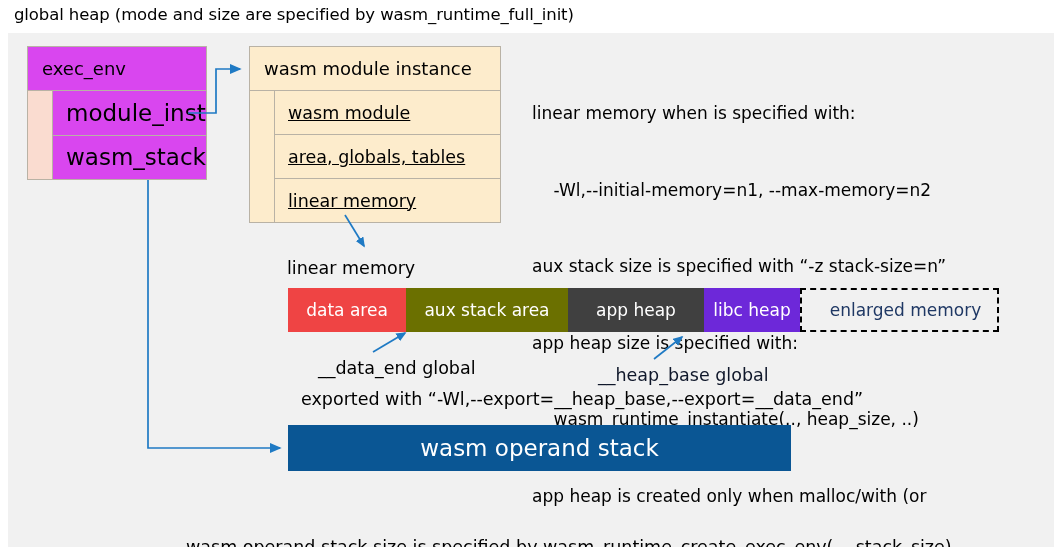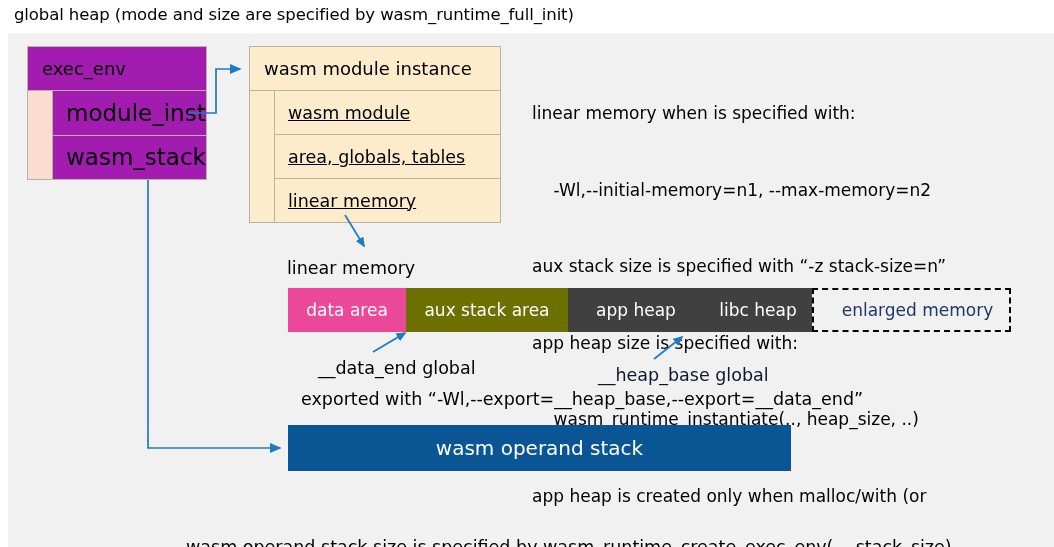--- a/index.html
+++ b/index.html
@@ -79,21 +79,21 @@
     border-bottom: 1px solid #b9b2a5;
   }
   .struct-row:last-child { border-bottom: none; }
 
   
   #exec-env-box {
     left: 27px;
     top: 46px;
     width: 180px;
     height: 134px;
-    background: #a21caf;
+    background: #d946ef;
   }
   #exec-env-box .struct-gutter { background: #fadcd0; }
 
   
   #module-instance-box {
     left: 249px;
     top: 46px;
     width: 252px;
     height: 177px;
     background: #fdeccc;
@@ -134,24 +134,24 @@
   }
   .mem-seg {
     display: flex;
     align-items: center;
     justify-content: center;
     color: #ffffff;
     font-size: 17px;
     box-sizing: border-box;
     white-space: nowrap;
   }
-  #seg-data-area      { width: 118px; background: #ec4899; }
+  #seg-data-area      { width: 118px; background: #ef4444; }
   #seg-aux-stack-area { width: 162px; background: #6b7000; }
   #seg-app-heap       { width: 136px; background: #404040; }
-  #seg-libc-heap      { width: 108px; background: #404040; }
+  #seg-libc-heap      { width: 96px; background: #6d28d9; }
   #seg-enlarged-memory {
     width: 199px;
     background: #f1f1f1;
     color: #1f3864;
     border: 2.5px dashed #000000;
     padding-left: 12px;
   }
 
   
   #data-end-label {
@@ -184,21 +184,21 @@
     position: absolute;
     left: 288px;
     top: 425px;
     width: 503px;
     height: 46px;
     background: #0a5694;
     color: #ffffff;
     display: flex;
     align-items: center;
     justify-content: center;
-    font-size: 20px;
+    font-size: 23px;
   }
 
   #operand-stack-notes {
     position: absolute;
     left: 186px;
     top: 482px;
     font-size: 17.5px;
     line-height: 26px;
     white-space: pre;
     color: #000;

